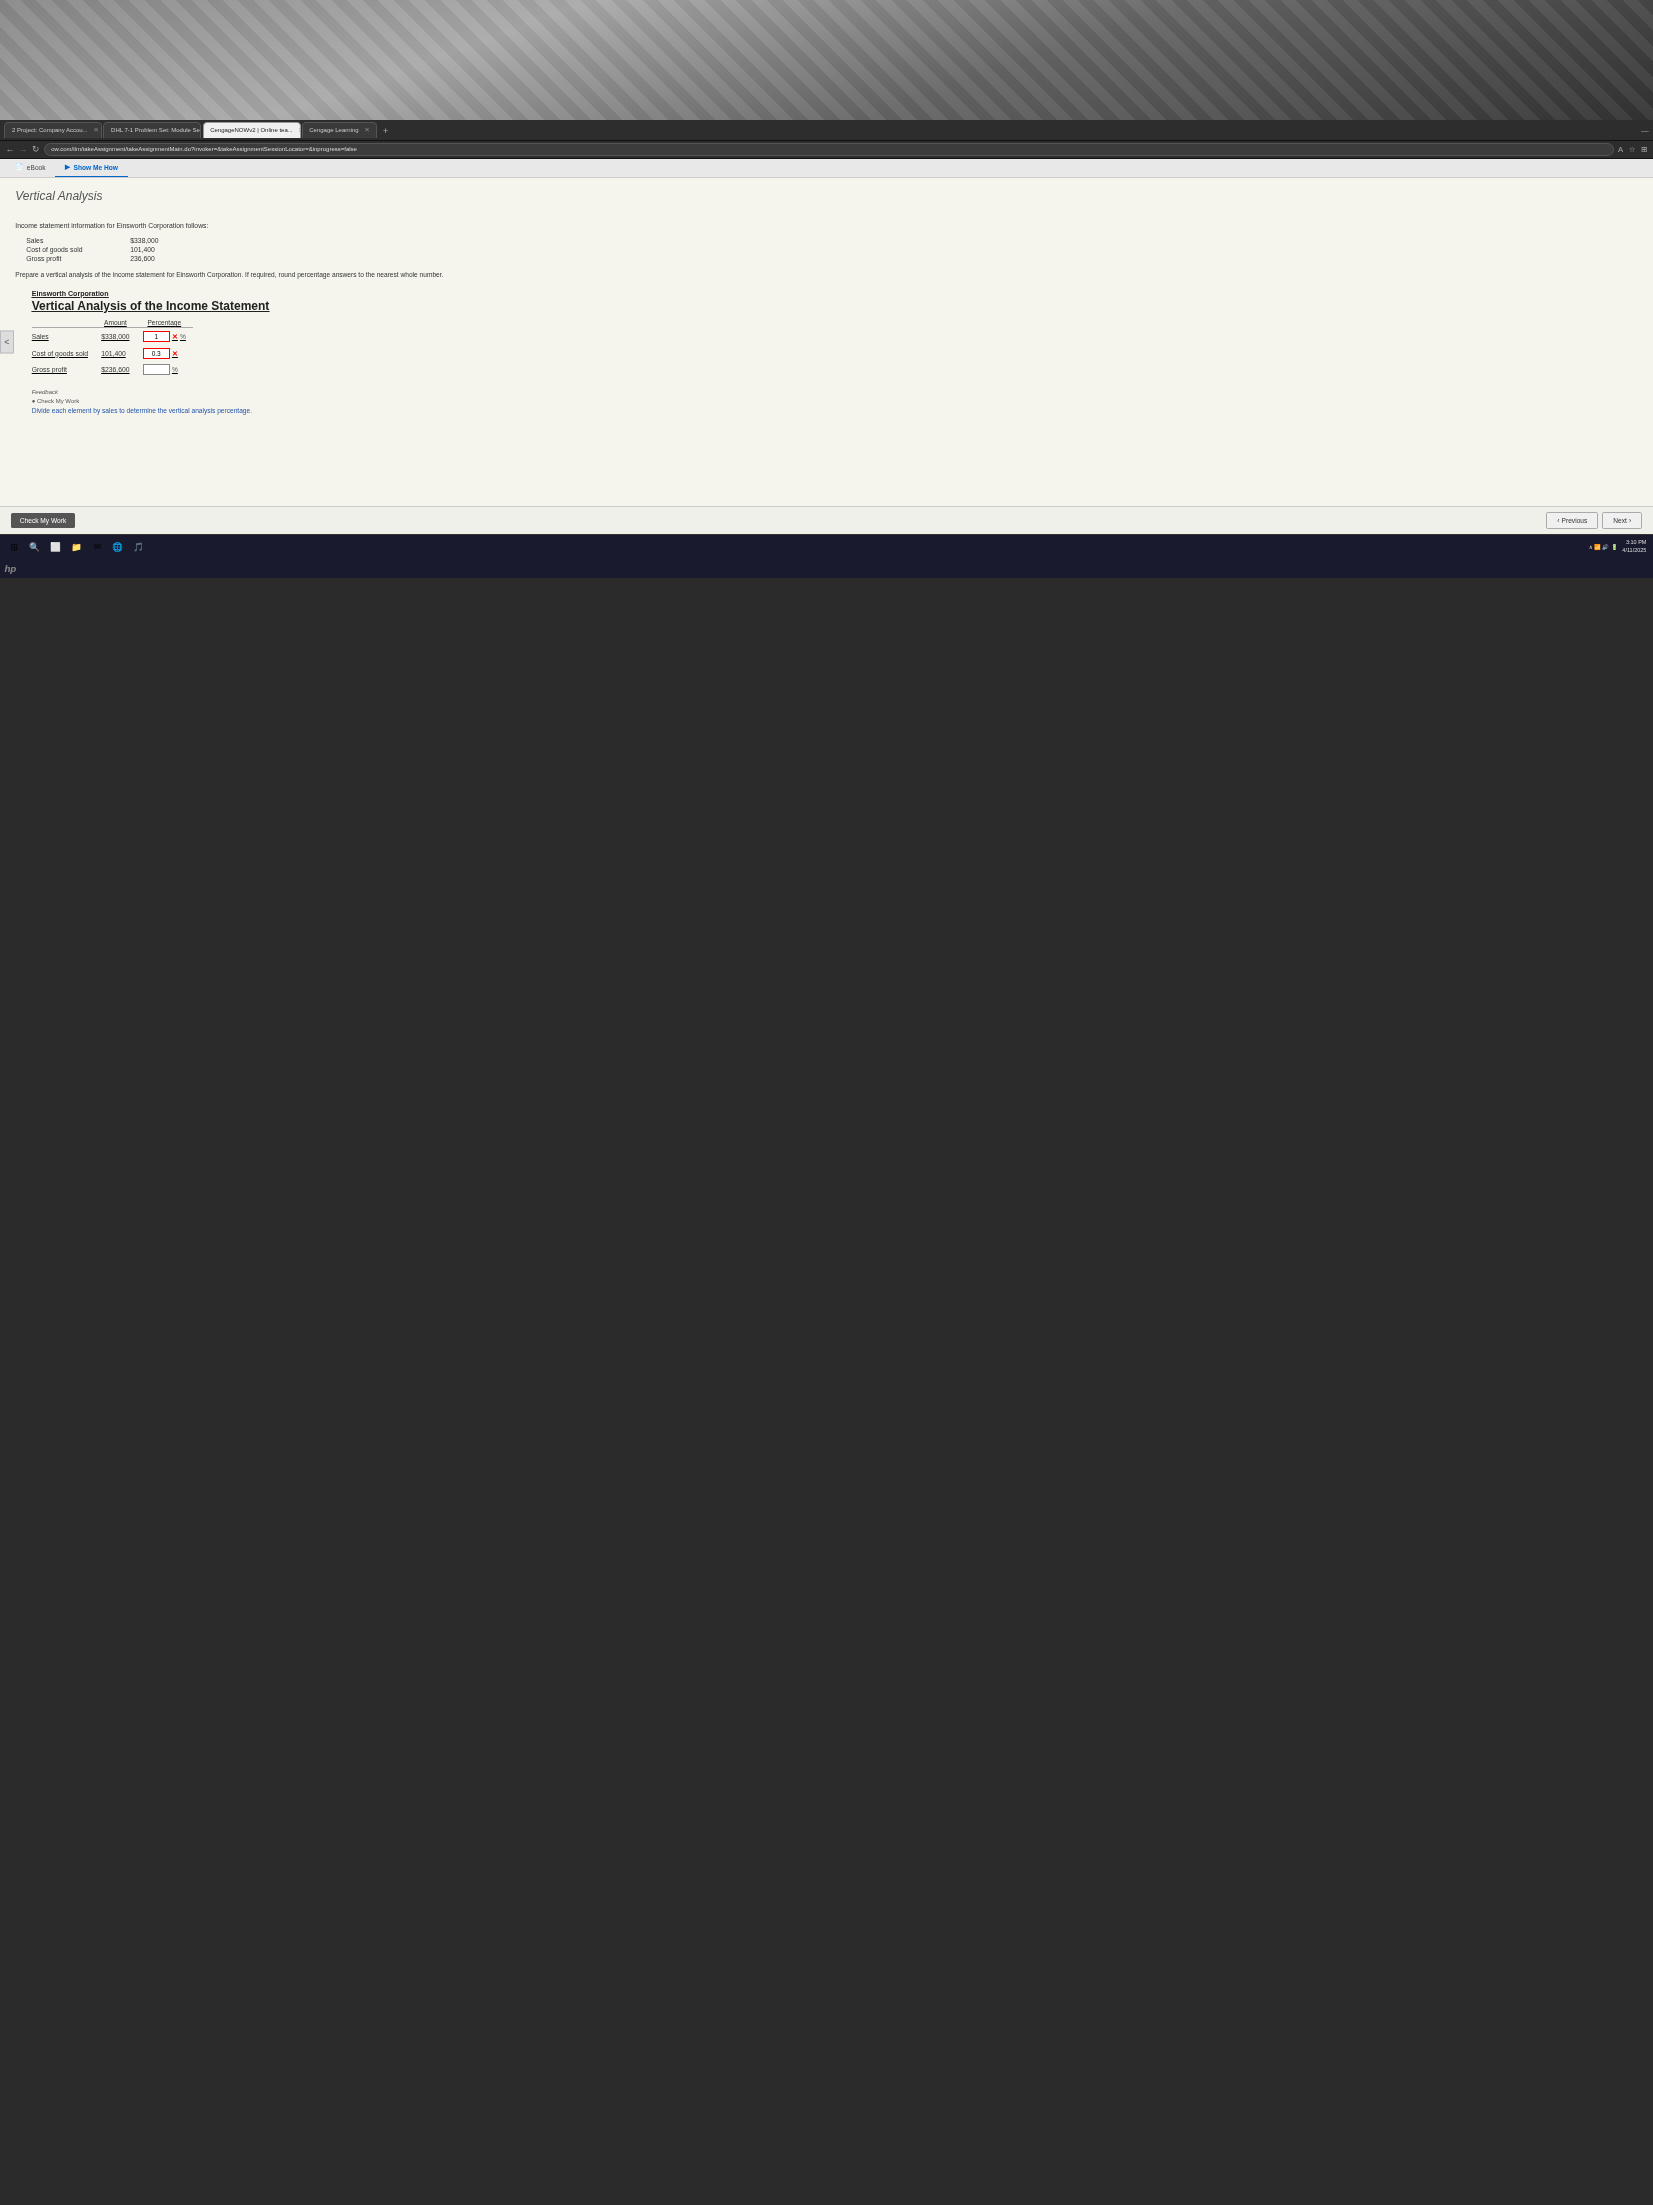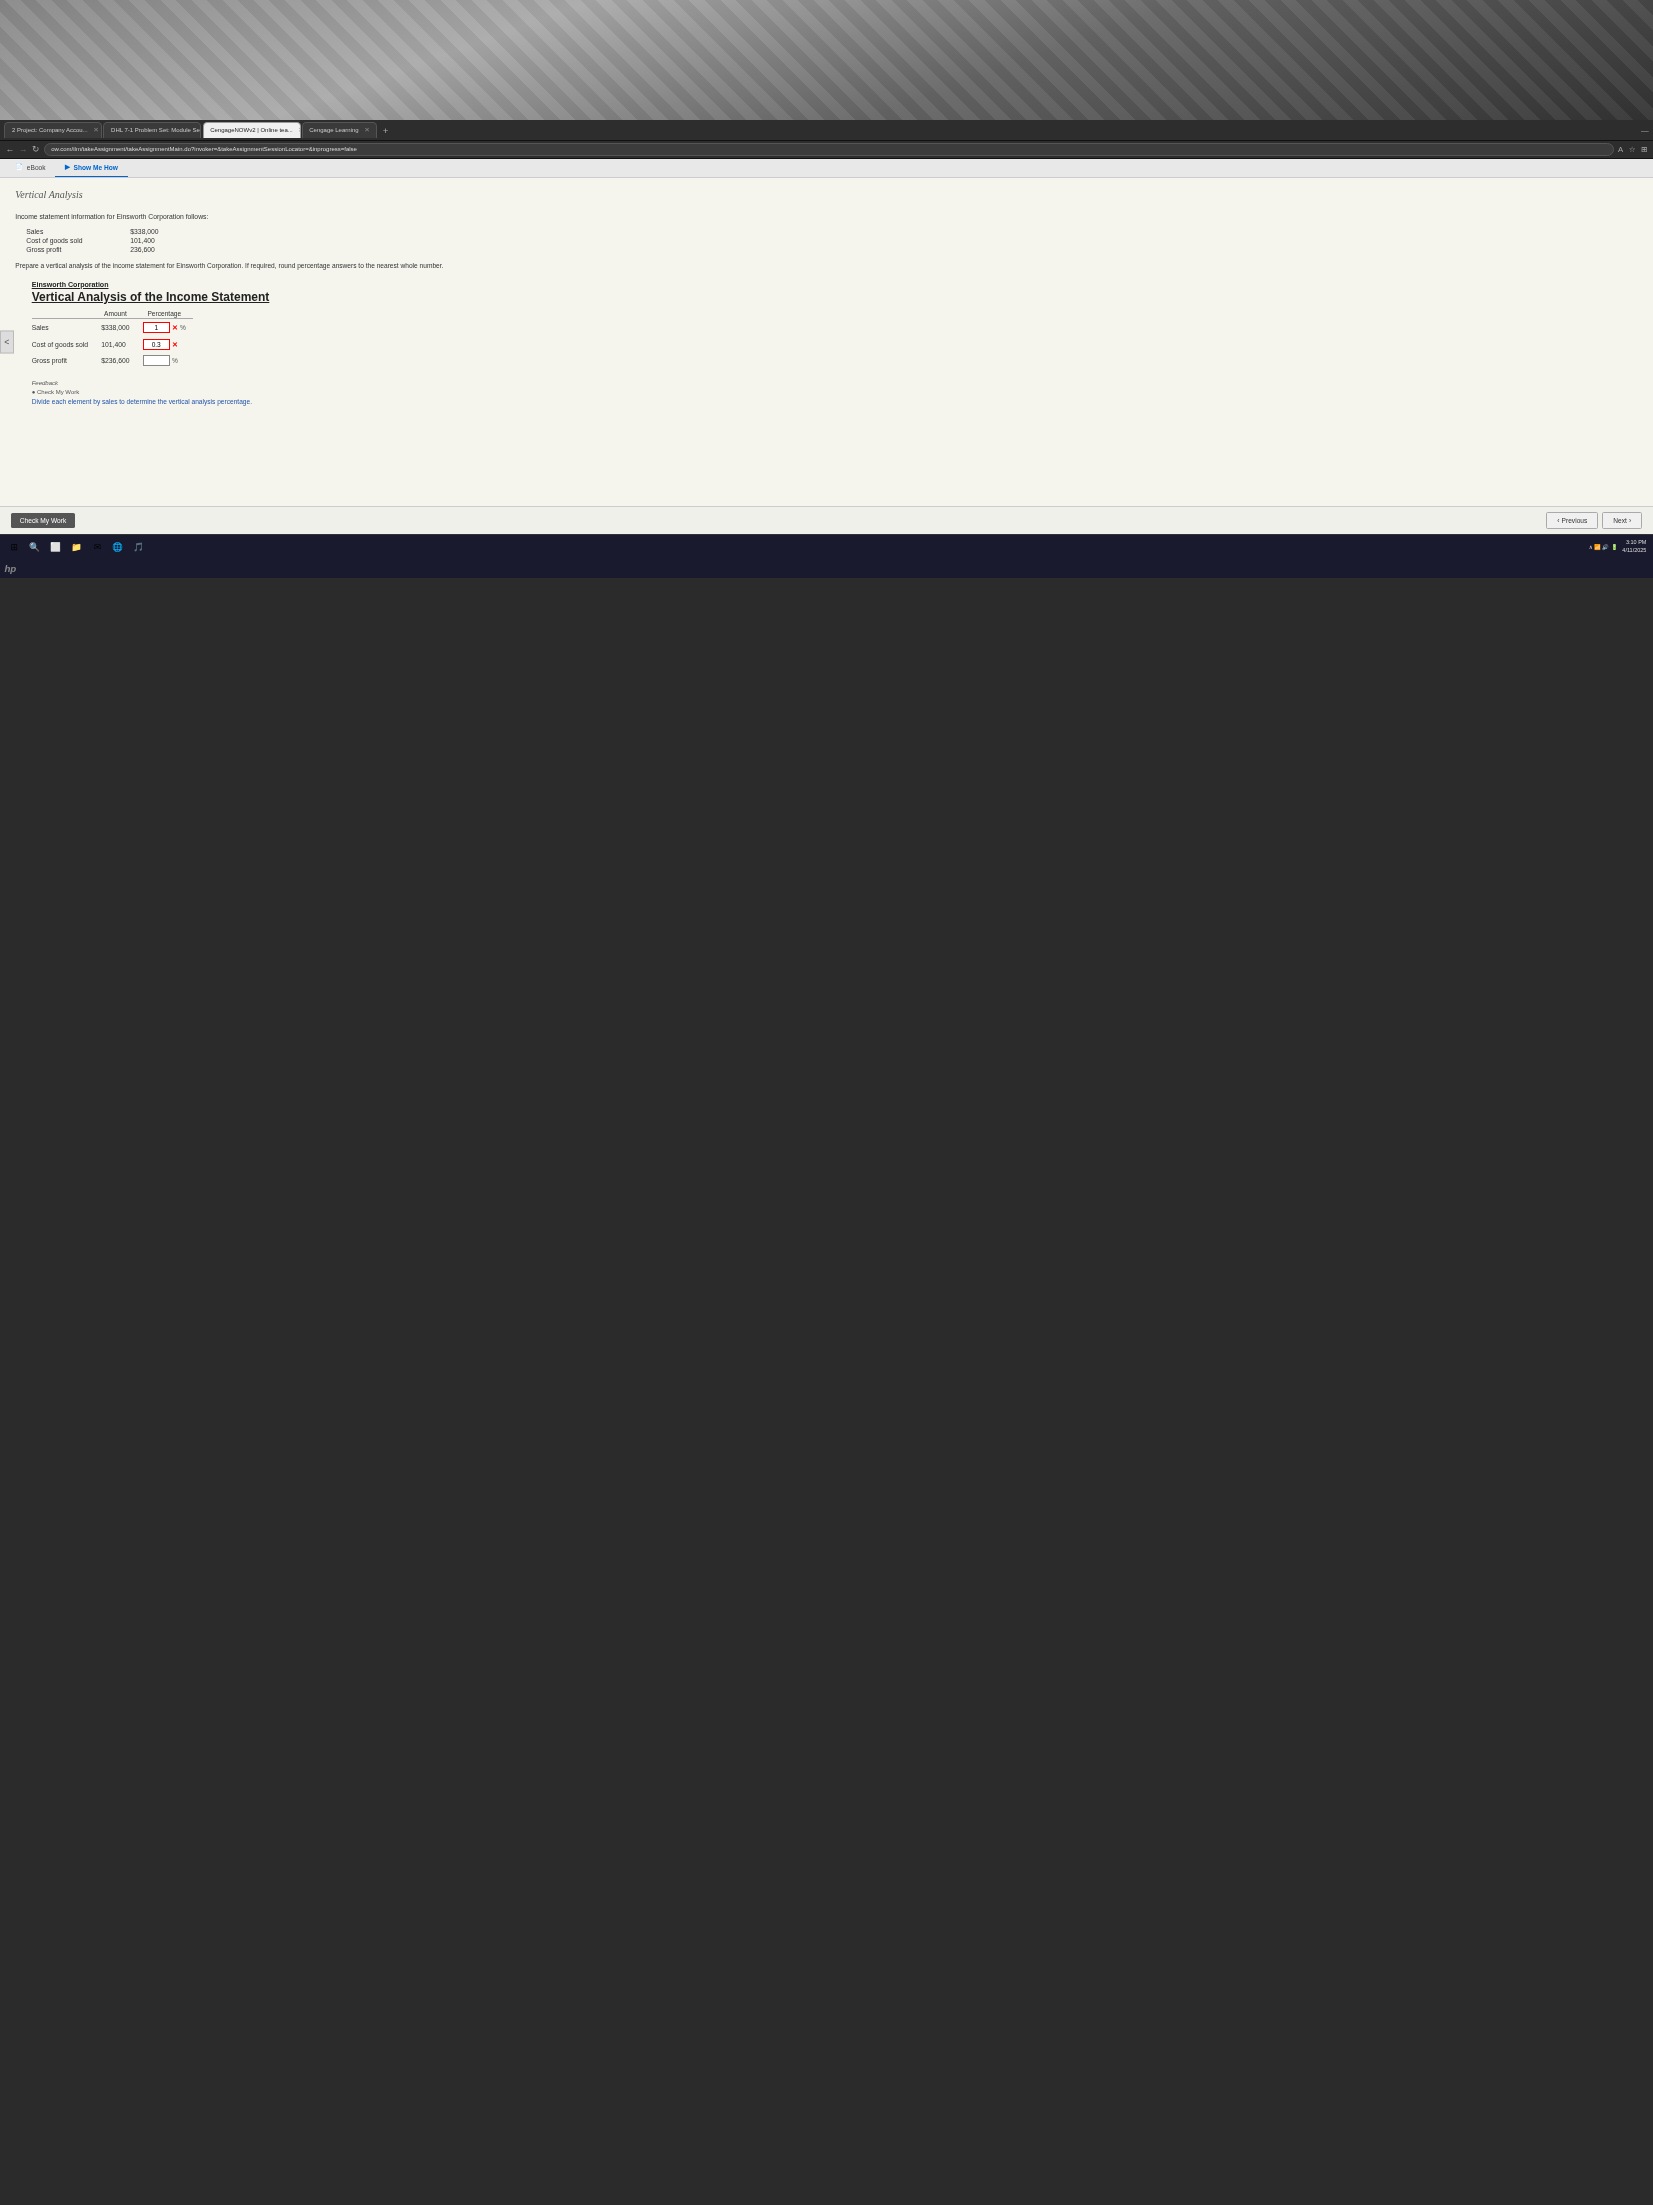--- a/index.html
+++ b/index.html
@@ -126,25 +126,24 @@
       transform: translateY(-50%);
       background: #ddd;
       border: 0.5px solid #bbb;
       padding: 5.5px 3.3px;
       cursor: pointer;
       font-size: 8.8px;
       color: #555;
     }
 
     .section-title {
-      font-size: 10px;
+      font-size: 12px;
       color: #555;
-      margin-bottom: 12px;
+      margin-bottom: 18px;
       font-style: italic;
-      font-family: Liberation Serif, serif;
     }
 
     .problem-description {
       font-size: 6.8px;
       color: #333;
       margin-bottom: 5.5px;
       line-height: 1.6;
     }
 
     .data-table {
@@ -165,20 +164,21 @@
       font-size: 6.6px;
       color: #333;
       margin-bottom: 9.8px;
       line-height: 1.5;
     }
 
     
     .analysis-section {
       margin-left: 16.4px;
       margin-bottom: 11px;
+      text-decoration: underline;
     }
     .analysis-title {
       font-size: 7.1px;
       font-weight: bold;
       color: #222;
       text-align: left;
       margin-bottom: 1.1px;
       text-decoration: underline;
     }
     .analysis-subtitle {

